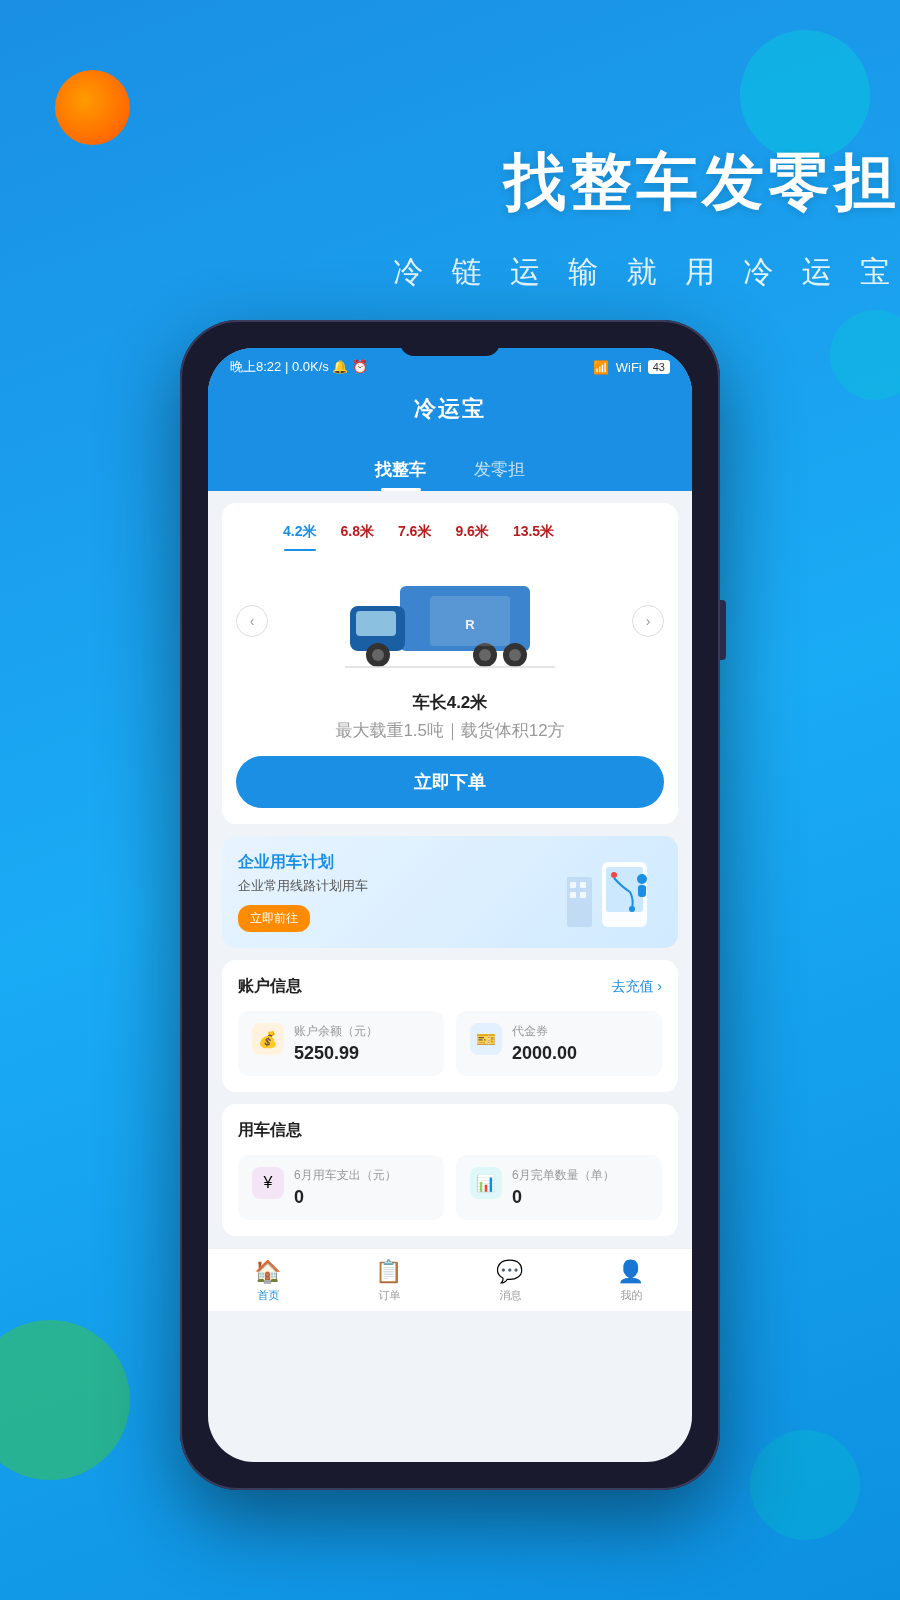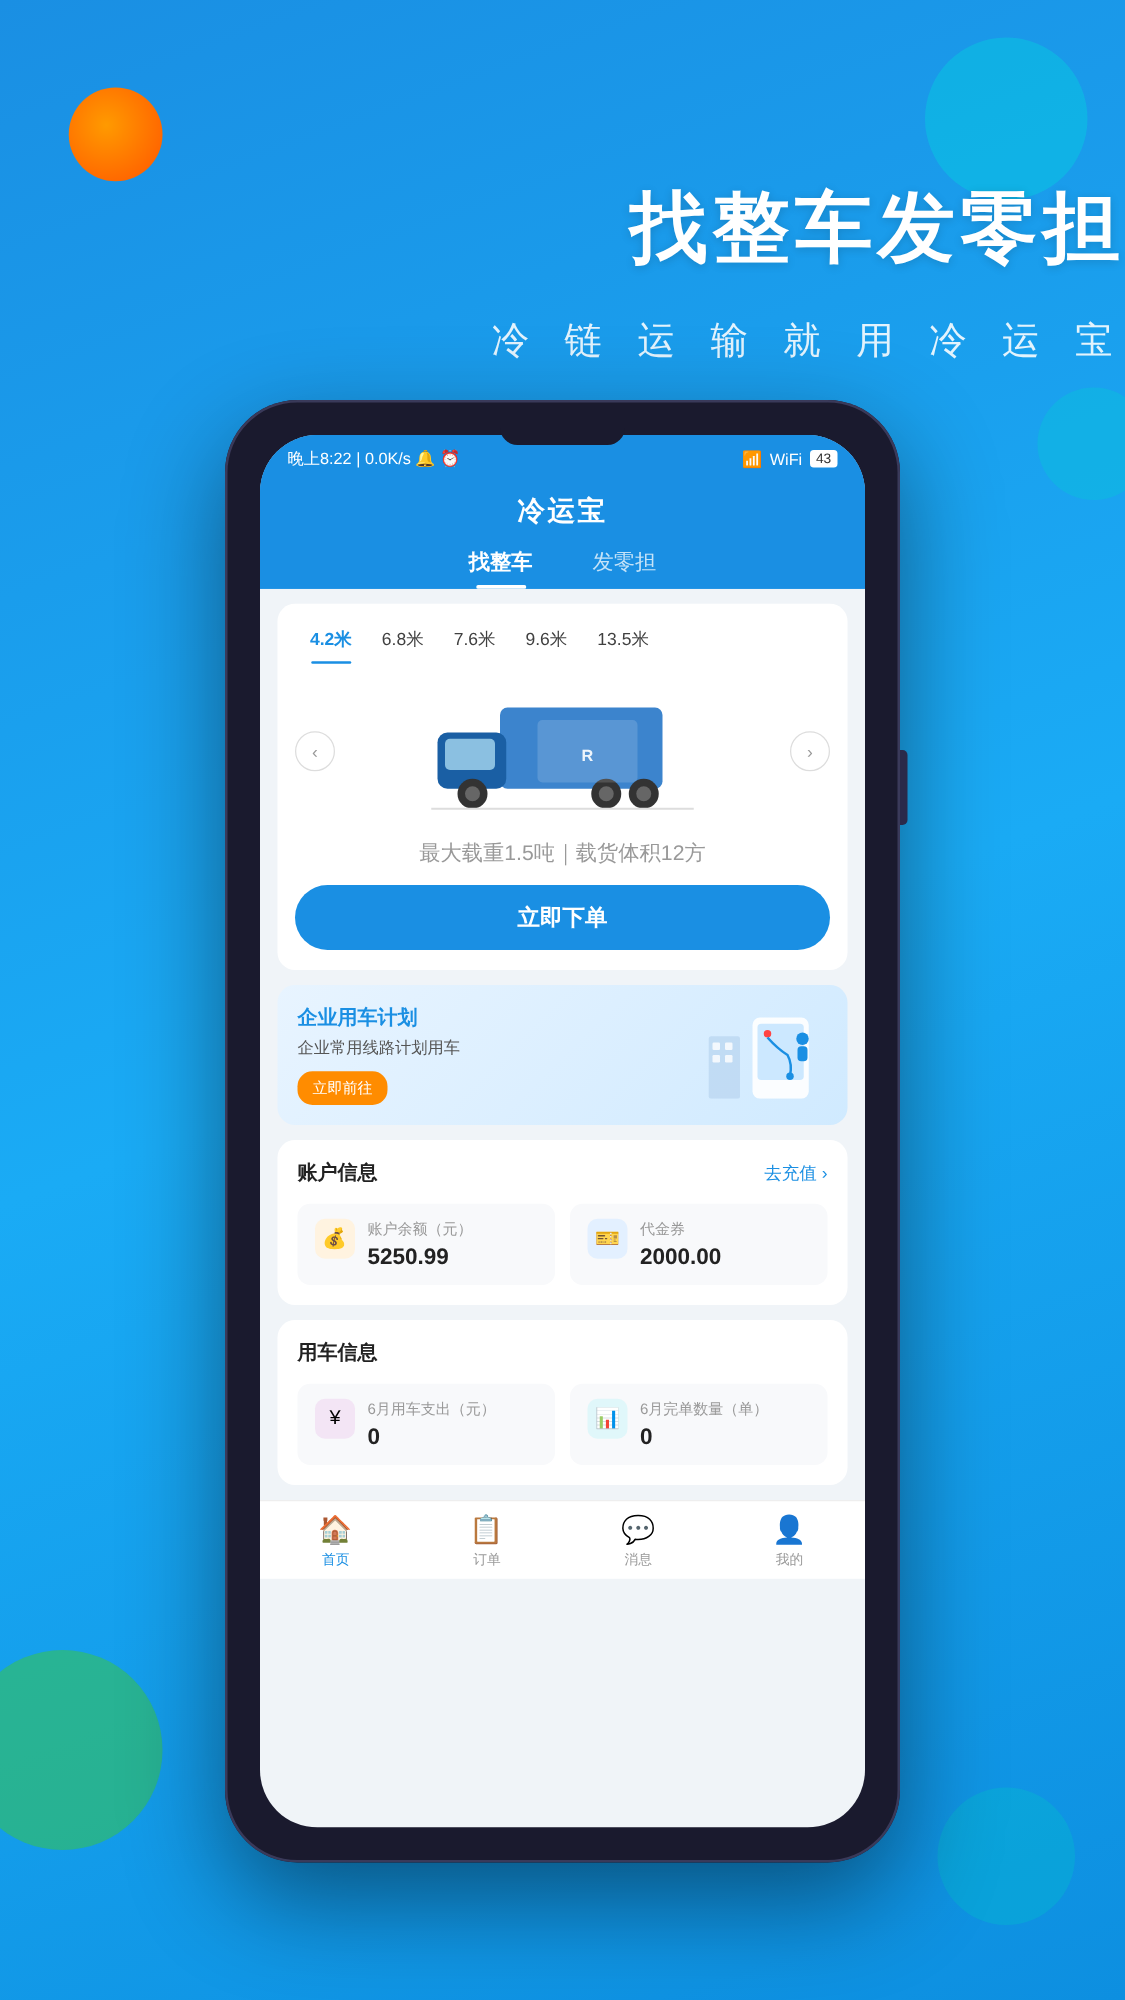--- a/index.html
+++ b/index.html
@@ -150,20 +150,21 @@
       justify-content: center;
       gap: 48px;
       padding: 14px 0 0;
     }
     .tab {
       font-size: 17px;
       color: rgba(255,255,255,0.75);
       padding-bottom: 10px;
       cursor: pointer;
       position: relative;
+      margin-top: 20px;
     }
     .tab.active {
       color: #fff;
       font-weight: 700;
     }
     .tab.active::after {
       content: '';
       position: absolute;
       bottom: 0;
       left: 50%;
@@ -180,27 +181,29 @@
       margin: 12px 14px;
       border-radius: 14px;
       overflow: hidden;
     }
 
     
     .size-tabs {
       display: flex;
       padding: 14px 14px 0;
       gap: 0;
+      margin-left: 35px;
     }
     .size-tab {
       font-size: 14px;
-      color: #404040;
+      color: #b91c1c;
       padding: 6px 12px 10px;
       cursor: pointer;
       position: relative;
+      font-weight: bold;
     }
     .size-tab.active {
       color: #1a8fe3;
       font-weight: 700;
     }
     .size-tab.active::after {
       content: '';
       position: absolute;
       bottom: 0;
       left: 50%;
@@ -510,20 +513,21 @@
 
                 <rect x="90" y="35" width="80" height="50" rx="4" fill="#fff" opacity="0.15"></rect>
                 <text x="130" y="68" text-anchor="middle" font-size="13" font-weight="bold" fill="#fff" opacity="0.9">R</text>
 
                 <line x1="5" y1="106" x2="215" y2="106" stroke="#ddd" stroke-width="1.5"></line>
               </svg>
               <div class="nav-arrow right">›</div>
             </div>
 
             <div class="truck-info">
+              <div class="truck-name">车长4.2米</div>
               <div class="truck-specs">最大载重1.5吨｜载货体积12方</div>
             </div>
 
             <div class="order-btn">立即下单</div>
           </div>
 
           <div class="banner-card">
             <div class="banner-title">企业用车计划</div>
             <div class="banner-sub">企业常用线路计划用车</div>
             <div class="banner-btn">立即前往</div>

